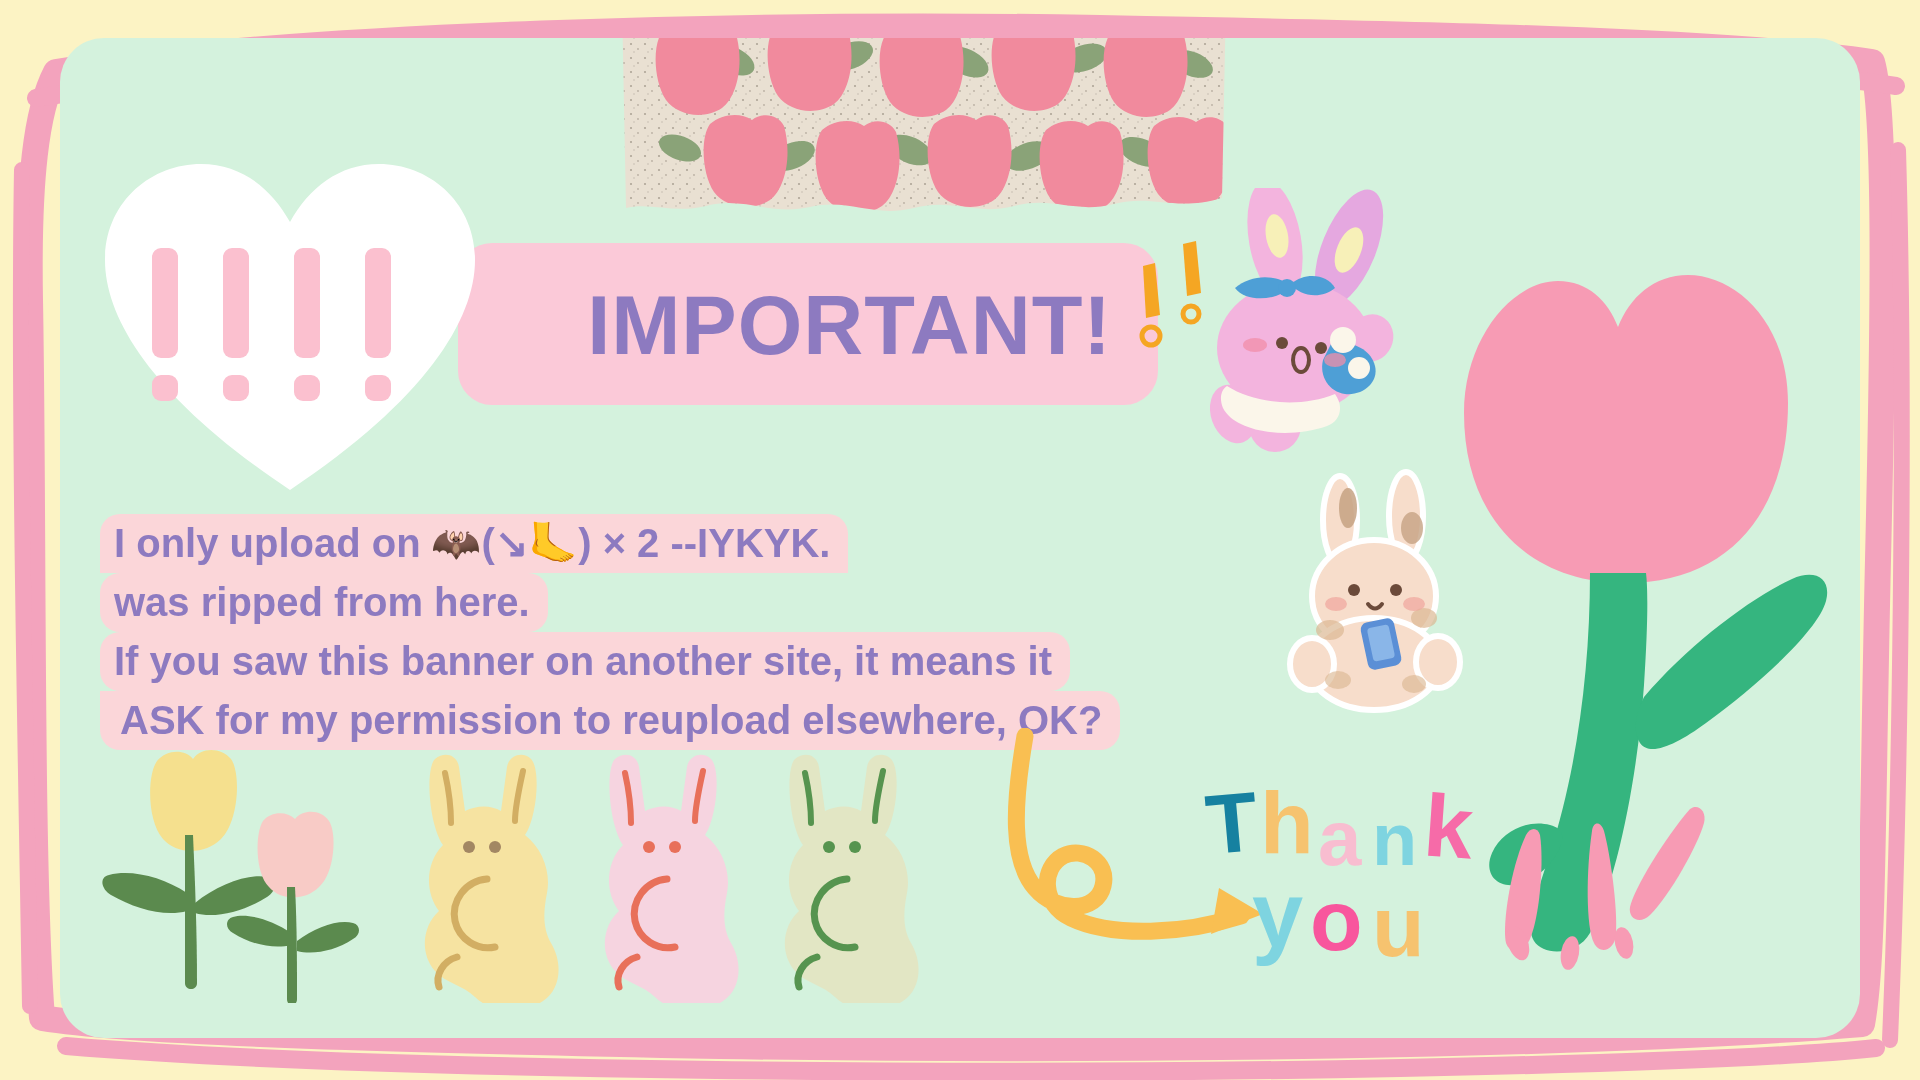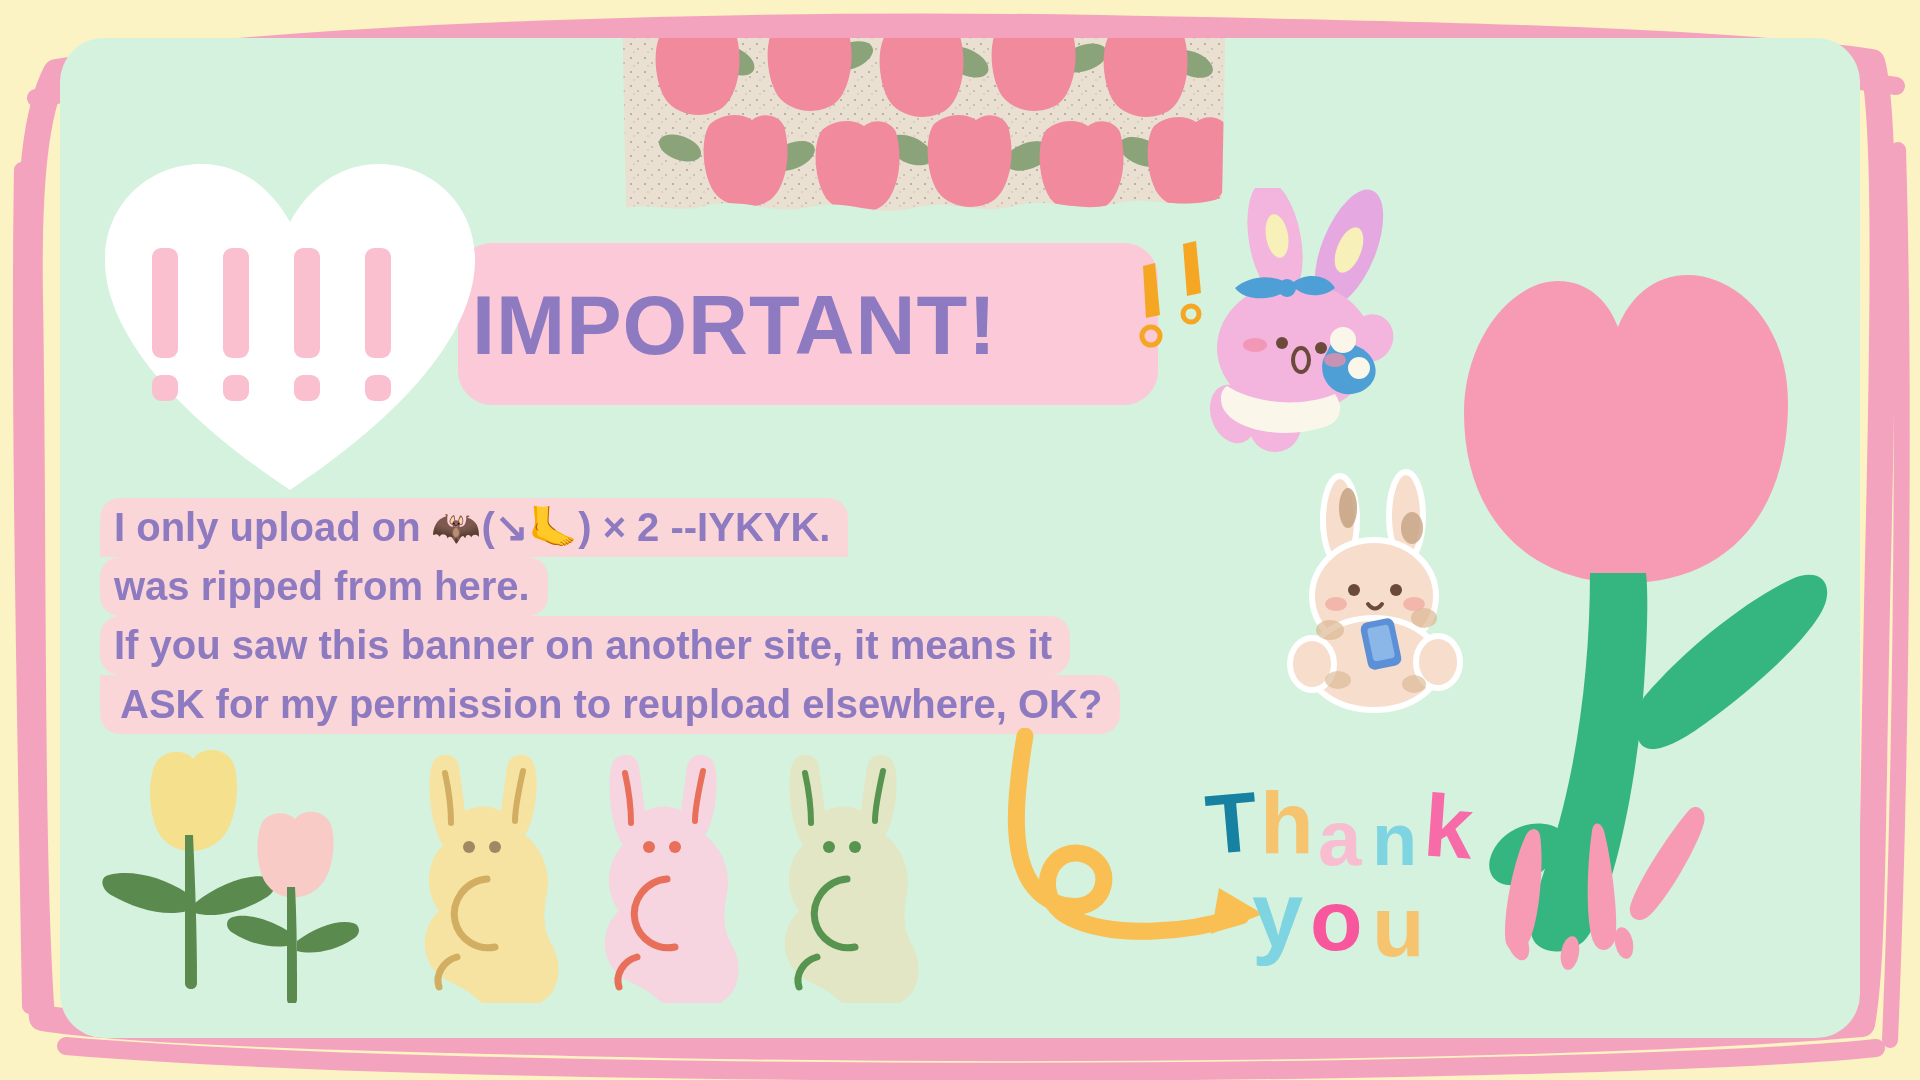--- a/index.html
+++ b/index.html
@@ -2,21 +2,21 @@
 <html><head>
 <meta charset="utf-8">
 <style>
   html,body{margin:0;padding:0;}
   body{
     width:1920px;height:1080px;overflow:hidden;
     background:#fcf3c4;
     font-family:"Liberation Sans", sans-serif;
     position:relative;
   }
-  .stage{position:absolute;inset:0;}
+  .stage{position:absolute;inset:0;text-align:right;}
 
   
   .frame-svg{position:absolute;left:0;top:0;width:1920px;height:1080px;}
 
   
   .card{
     position:absolute;left:60px;top:38px;width:1800px;height:1000px;
     background:#d4f2dd;border-radius:44px;overflow:hidden;
   }
 
@@ -140,21 +140,21 @@
       <span class="bang" style="left:128px;top:98px;width:26px;height:110px;"></span>
       <span class="bang" style="left:128px;top:225px;width:26px;height:26px;"></span>
       <span class="bang" style="left:199px;top:98px;width:26px;height:110px;"></span>
       <span class="bang" style="left:199px;top:225px;width:26px;height:26px;"></span>
       <span class="bang" style="left:270px;top:98px;width:26px;height:110px;"></span>
       <span class="bang" style="left:270px;top:225px;width:26px;height:26px;"></span>
     </div>
 
     <div class="imp-text" style="left:412px;top:228px;">IMPORTANT!</div>
 
-    <div class="lines" style="left:40px;top:460px;">
+    <div class="lines" style="left:40px;top:476px;">
       <span class="ln l1">I only upload on 🦇(↘🦶) × 2 --IYKYK.</span>
       <span class="ln l3">was ripped from here.</span>
       <span class="ln l2">If you saw this banner on another site, it means it</span>
       <span class="ln l4">ASK for my permission to reupload elsewhere, OK?</span>
     </div>
 
     <svg class="fly-bunny" viewBox="0 0 310 300" style="left:1075px;top:150px;">
       <g fill="#f5a623">
         <path d="M8,78 l12,-3 l5,52 l-14,3 Z"></path>
         <circle cx="16" cy="148" r="9" fill="none" stroke="#f5a623" stroke-width="5"></circle>

